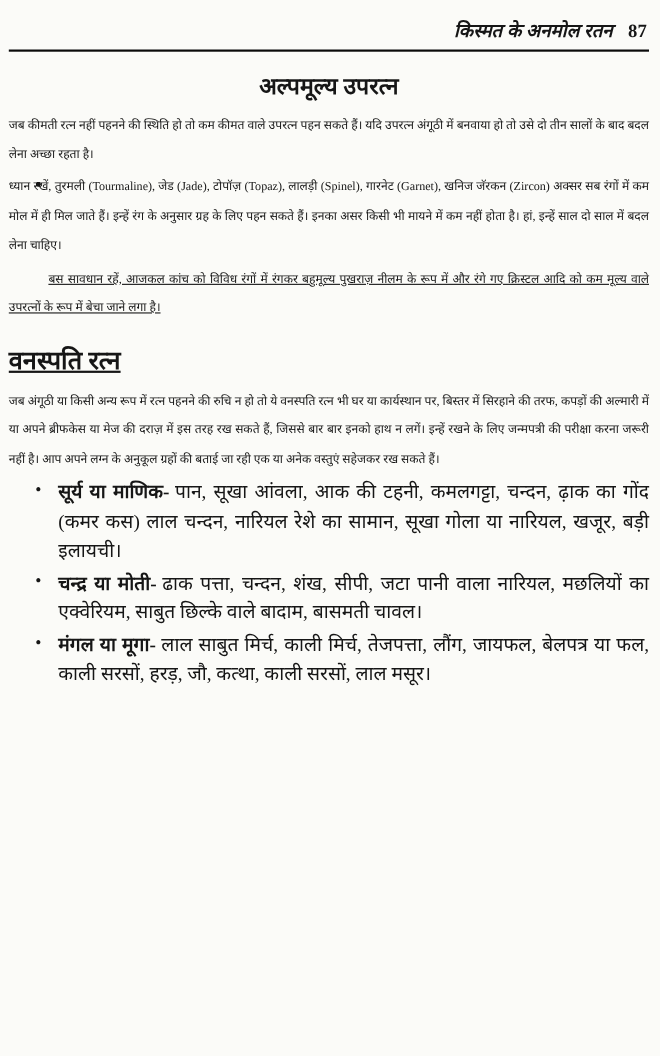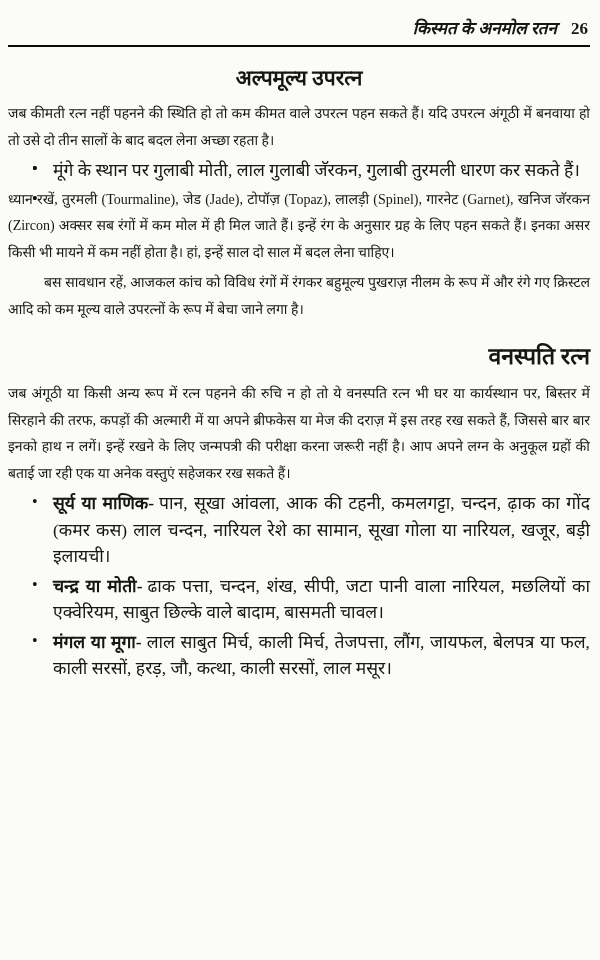--- a/index.html
+++ b/index.html
@@ -38,31 +38,32 @@
   
   .h-left {
     font-weight: bold;
     font-size: 21px;
     margin: 16px 0 10px 0;
     text-align: center;
   }
   .h-center {
     font-weight: bold;
     font-size: 23px;
-    text-align: right;
+    text-align: left;
     margin: 16px 0 10px 0;
+    text-decoration: underline;
   }
   
   .para {
-    font-size: 14px;
+    font-size: 11px;
     line-height: 26.5px;
     text-align: justify;
     margin: 0;
   }
-  .para.indented { text-indent: 36px; margin-top: 4px; }
+  .para.indented { text-indent: 36px; margin-top: 4px; text-decoration: underline; }
   ul.bullets {
     list-style: none;
     margin: 2px 0 2px 0;
     padding: 0 0 0 24px;
   }
   ul.bullets li {
     position: relative;
     padding-left: 21px;
     font-size: 17.5px;
     line-height: 26.5px;
@@ -77,37 +78,36 @@
   }
   .lead { font-weight: bold; margin-right: 5px; }
 </style>
 </head>
 <body>
 
 <div class="page">
 
   <div class="running-header">
     <span class="book-title">किस्मत के अनमोल रतन</span>
-    <span class="page-number">26</span>
+    <span class="page-number">87</span>
   </div>
 
   <h2 class="h-left">अल्पमूल्य उपरत्न</h2>
 
   <p class="para">जब कीमती रत्न नहीं पहनने की स्थिति हो तो कम कीमत वाले उपरत्न पहन सकते हैं। यदि उपरत्न अंगूठी में बनवाया हो तो उसे दो तीन सालों के बाद बदल लेना अच्छा रहता है।</p>
 
   <ul class="bullets">
     <li>
       <span class="bullet-dot">•</span>
     </li>
     <li>
       <span class="bullet-dot">•</span>
     </li>
     <li>
       <span class="bullet-dot">•</span>
-      <span>मूंगे के स्थान पर गुलाबी मोती, लाल गुलाबी जॅरकन, गुलाबी तुरमली धारण कर सकते हैं।</span>
     </li>
     <li>
       <span class="bullet-dot">•</span>
     </li>
     <li>
       <span class="bullet-dot">•</span>
     </li>
   </ul>
 
   <p class="para">ध्यान रखें, तुरमली (Tourmaline), जेड (Jade), टोपॉज़ (Topaz), लालड़ी (Spinel), गारनेट (Garnet), खनिज जॅरकन (Zircon) अक्सर सब रंगों में कम मोल में ही मिल जाते हैं। इन्हें रंग के अनुसार ग्रह के लिए पहन सकते हैं। इनका असर किसी भी मायने में कम नहीं होता है। हां, इन्हें साल दो साल में बदल लेना चाहिए।</p>

